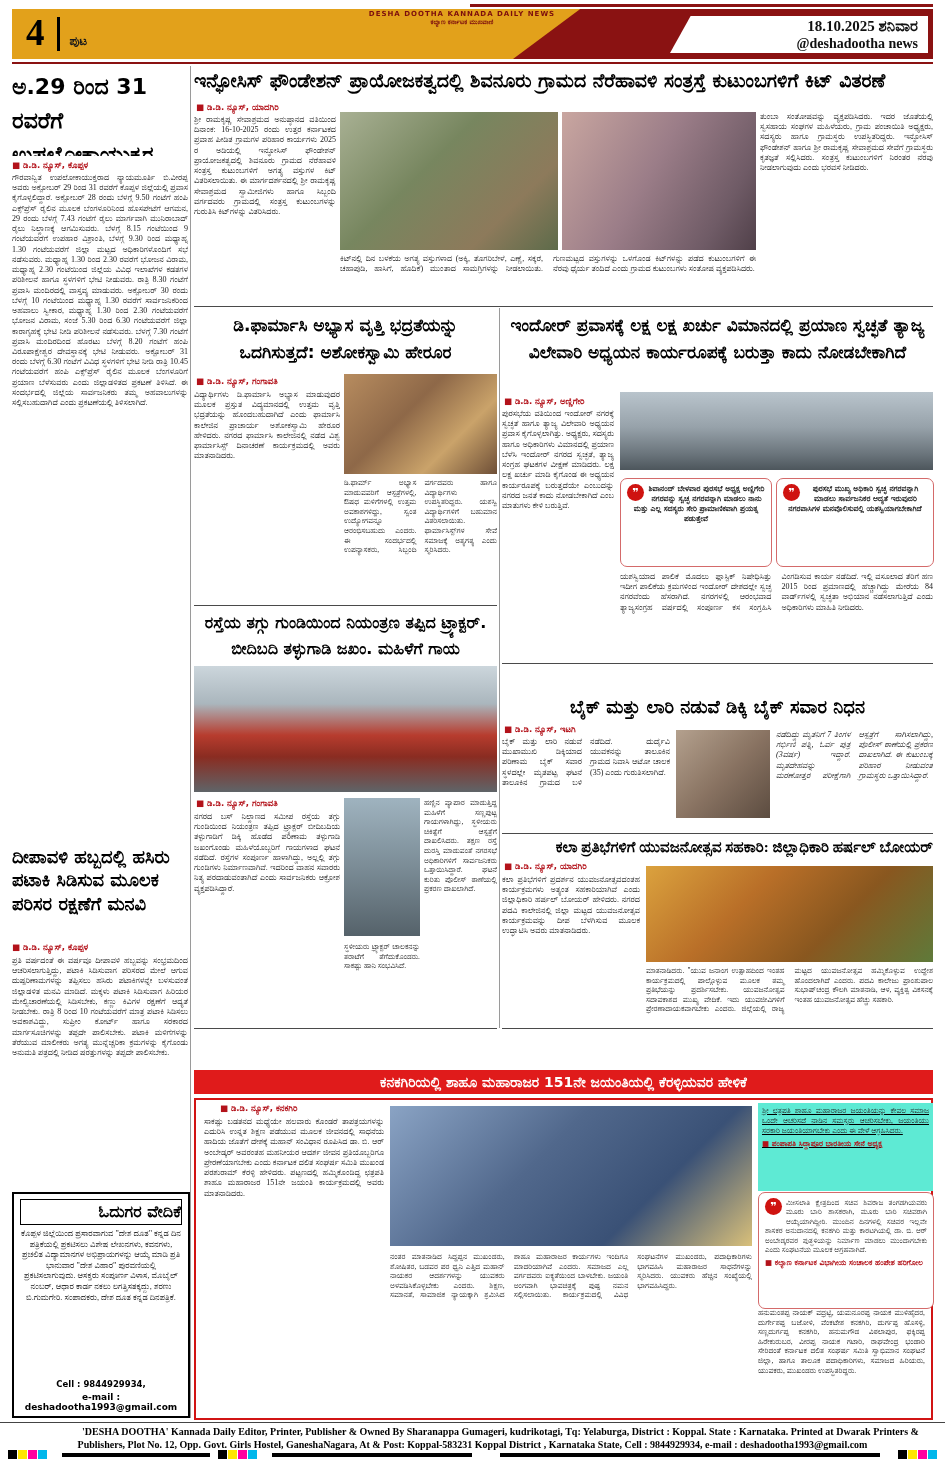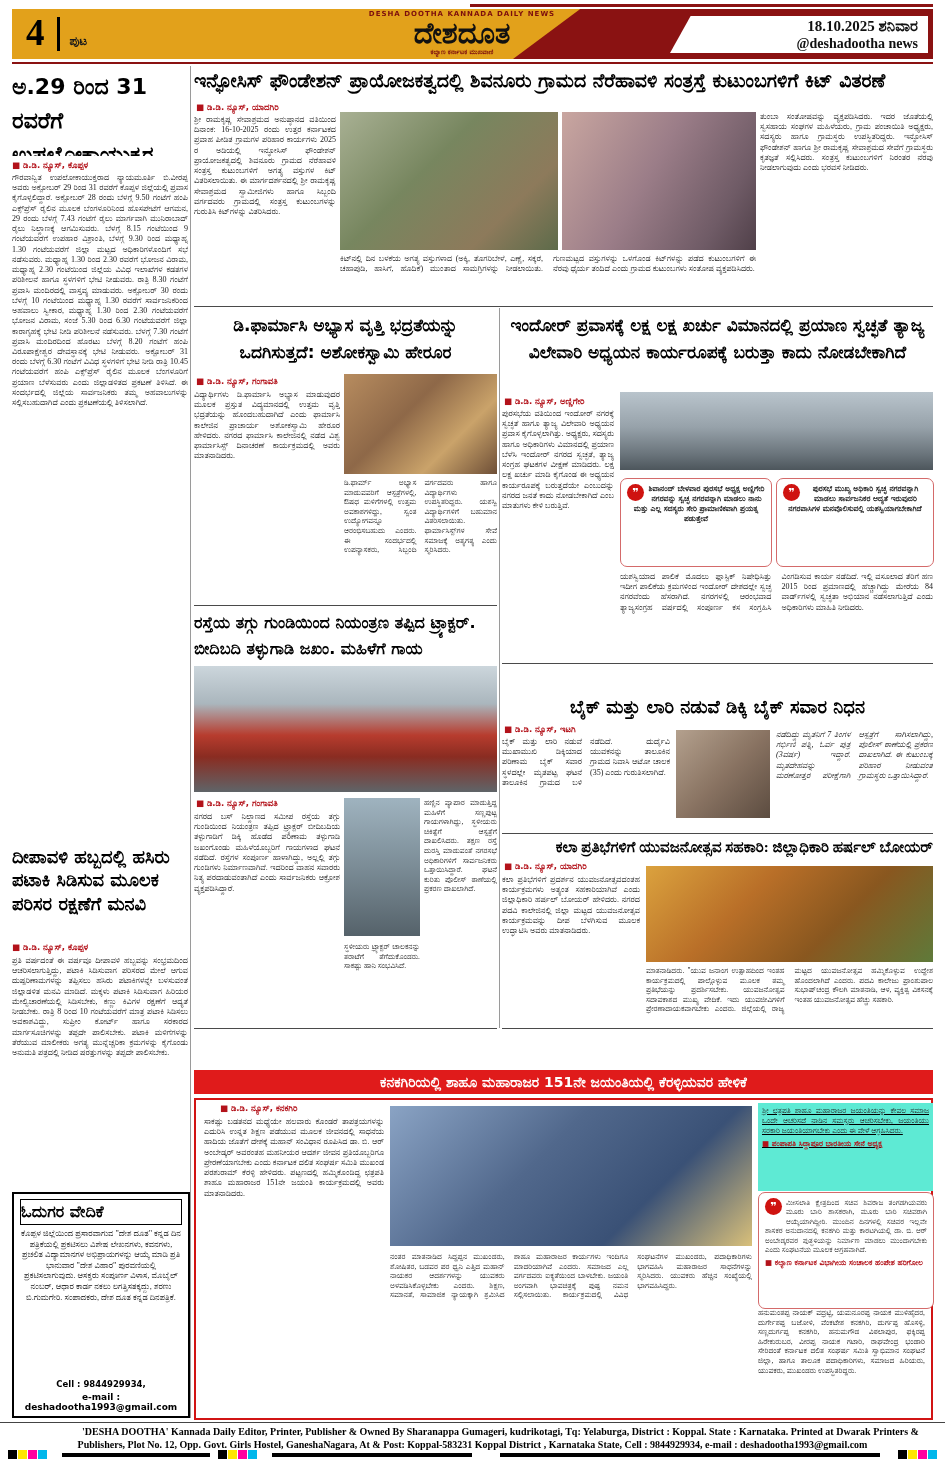--- a/index.html
+++ b/index.html
@@ -27,42 +27,41 @@
   <div class="abs" style="left:470px;top:4px;width:463px;height:3px;background:#8a1212;"></div>
   <div class="abs" style="left:12px;top:9px;width:921px;height:50px;background:#e2a11b;">
     <div class="abs" style="left:0;top:0;width:420px;height:50px;right:0;margin-left:501px;background:#8a1212;clip-path:polygon(16% 0,100% 0,100% 100%,0 100%);"></div>
     <div class="abs" style="left:14px;top:2px;">
       <span style="font:bold 37px 'Liberation Serif',serif;color:#000;">4</span>
       <span style="display:inline-block;width:3px;height:34px;background:#000;vertical-align:-6px;margin:0 6px 0 8px;"></span>
       <span style="font:bold 12px 'DejaVu Sans',sans-serif;color:#1a1a1a;">ಪುಟ</span>
     </div>
     <div class="abs" style="left:300px;top:1px;width:300px;text-align:center;">
       <div style="font:bold 7px 'DejaVu Sans',sans-serif;color:#7c0e0e;letter-spacing:1px;">DESHA DOOTHA KANNADA DAILY NEWS</div>
-      <div style="font:bold 29px/30px 'DejaVu Sans',sans-serif;color:#111;">ದೇಶದೂತ</div>
       <div style="font:bold 6.5px 'DejaVu Sans',sans-serif;color:#7c0e0e;">ಕಲ್ಯಾಣ ಕರ್ನಾಟಕ ಮುಖವಾಣಿ</div>
     </div>
     <div class="abs" style="right:5px;top:7px;width:258px;height:37px;background:#fff;clip-path:polygon(8% 0,100% 0,100% 100%,0 100%);text-align:right;padding-right:0;">
       <div style="font:bold 15px/19px 'Liberation Serif',serif;color:#111;padding:1px 10px 0 0;">18.10.2025 ಶನಿವಾರ</div>
       <div style="font:bold 14px/16px 'Liberation Serif',serif;color:#111;padding-right:10px;">@deshadootha news</div>
     </div>
   </div>
   <div class="abs" style="left:12px;top:62px;width:921px;height:2px;background:#8a1212;"></div>
 
   <div class="abs vrule" style="left:190px;top:66px;height:1352px;"></div>
 
   <div class="abs hl" style="left:12px;top:70px;width:176px;height:86px;font-size:22px;line-height:1.55;">ಅ.29 ರಿಂದ 31 ರವರೆಗೆ ಉಪಲೋಕಾಯುಕ್ತರ ಕೊಪ್ಪಳ ಜಿಲ್ಲಾ ಪ್ರವಾಸ</div>
   <div class="abs byline" style="left:12px;top:160px;">■ ಡಿ.ಡಿ. ನ್ಯೂಸ್, ಕೊಪ್ಪಳ</div>
   <div class="abs body-txt" style="left:12px;top:173px;width:176px;height:662px;">ಗೌರವಾನ್ವಿತ ಉಪಲೋಕಾಯುಕ್ತರಾದ ನ್ಯಾಯಮೂರ್ತಿ ಬಿ.ವೀರಪ್ಪ ಅವರು ಅಕ್ಟೋಬರ್ 29 ರಿಂದ 31 ರವರೆಗೆ ಕೊಪ್ಪಳ ಜಿಲ್ಲೆಯಲ್ಲಿ ಪ್ರವಾಸ ಕೈಗೊಳ್ಳಲಿದ್ದಾರೆ. ಅಕ್ಟೋಬರ್ 28 ರಂದು ಬೆಳಗ್ಗೆ 9.50 ಗಂಟೆಗೆ ಹಂಪಿ ಎಕ್ಸ್‌ಪ್ರೆಸ್ ರೈಲಿನ ಮೂಲಕ ಬೆಂಗಳೂರಿನಿಂದ ಹೊಸಪೇಟೆಗೆ ಆಗಮನ, 29 ರಂದು ಬೆಳಗ್ಗೆ 7.43 ಗಂಟೆಗೆ ರೈಲು ಮಾರ್ಗವಾಗಿ ಮುನಿರಾಬಾದ್ ರೈಲು ನಿಲ್ದಾಣಕ್ಕೆ ಆಗಮಿಸುವರು. ಬೆಳಗ್ಗೆ 8.15 ಗಂಟೆಯಿಂದ 9 ಗಂಟೆಯವರೆಗೆ ಉಪಹಾರ ವಿಶ್ರಾಂತಿ, ಬೆಳಗ್ಗೆ 9.30 ರಿಂದ ಮಧ್ಯಾಹ್ನ 1.30 ಗಂಟೆಯವರೆಗೆ ಜಿಲ್ಲಾ ಮಟ್ಟದ ಅಧಿಕಾರಿಗಳೊಂದಿಗೆ ಸಭೆ ನಡೆಸುವರು. ಮಧ್ಯಾಹ್ನ 1.30 ರಿಂದ 2.30 ರವರೆಗೆ ಭೋಜನ ವಿರಾಮ, ಮಧ್ಯಾಹ್ನ 2.30 ಗಂಟೆಯಿಂದ ಜಿಲ್ಲೆಯ ವಿವಿಧ ಇಲಾಖೆಗಳ ಕಡತಗಳ ಪರಿಶೀಲನೆ ಹಾಗೂ ಸ್ಥಳಗಳಿಗೆ ಭೇಟಿ ನೀಡುವರು. ರಾತ್ರಿ 8.30 ಗಂಟೆಗೆ ಪ್ರವಾಸಿ ಮಂದಿರದಲ್ಲಿ ವಾಸ್ತವ್ಯ ಮಾಡುವರು. ಅಕ್ಟೋಬರ್ 30 ರಂದು ಬೆಳಗ್ಗೆ 10 ಗಂಟೆಯಿಂದ ಮಧ್ಯಾಹ್ನ 1.30 ರವರೆಗೆ ಸಾರ್ವಜನಿಕರಿಂದ ಅಹವಾಲು ಸ್ವೀಕಾರ, ಮಧ್ಯಾಹ್ನ 1.30 ರಿಂದ 2.30 ಗಂಟೆಯವರೆಗೆ ಭೋಜನ ವಿರಾಮ, ಸಂಜೆ 5.30 ರಿಂದ 6.30 ಗಂಟೆಯವರೆಗೆ ಜಿಲ್ಲಾ ಕಾರಾಗೃಹಕ್ಕೆ ಭೇಟಿ ನೀಡಿ ಪರಿಶೀಲನೆ ನಡೆಸುವರು. ಬೆಳಗ್ಗೆ 7.30 ಗಂಟೆಗೆ ಪ್ರವಾಸಿ ಮಂದಿರದಿಂದ ಹೊರಟು ಬೆಳಗ್ಗೆ 8.20 ಗಂಟೆಗೆ ಹಂಪಿ ವಿರೂಪಾಕ್ಷೇಶ್ವರ ದೇವಸ್ಥಾನಕ್ಕೆ ಭೇಟಿ ನೀಡುವರು. ಅಕ್ಟೋಬರ್ 31 ರಂದು ಬೆಳಗ್ಗೆ 6.30 ಗಂಟೆಗೆ ವಿವಿಧ ಸ್ಥಳಗಳಿಗೆ ಭೇಟಿ ನೀಡಿ ರಾತ್ರಿ 10.45 ಗಂಟೆಯವರೆಗೆ ಹಂಪಿ ಎಕ್ಸ್‌ಪ್ರೆಸ್ ರೈಲಿನ ಮೂಲಕ ಬೆಂಗಳೂರಿಗೆ ಪ್ರಯಾಣ ಬೆಳೆಸುವರು ಎಂದು ಜಿಲ್ಲಾಡಳಿತದ ಪ್ರಕಟಣೆ ತಿಳಿಸಿದೆ. ಈ ಸಂದರ್ಭದಲ್ಲಿ ಜಿಲ್ಲೆಯ ಸಾರ್ವಜನಿಕರು ತಮ್ಮ ಅಹವಾಲುಗಳನ್ನು ಸಲ್ಲಿಸಬಹುದಾಗಿದೆ ಎಂದು ಪ್ರಕಟಣೆಯಲ್ಲಿ ತಿಳಿಸಲಾಗಿದೆ.</div>
 
   <div class="abs hl" style="left:12px;top:845px;width:176px;height:94px;font-size:18px;line-height:1.3;">ದೀಪಾವಳಿ ಹಬ್ಬದಲ್ಲಿ ಹಸಿರು ಪಟಾಕಿ ಸಿಡಿಸುವ ಮೂಲಕ ಪರಿಸರ ರಕ್ಷಣೆಗೆ ಮನವಿ</div>
   <div class="abs byline" style="left:12px;top:942px;">■ ಡಿ.ಡಿ. ನ್ಯೂಸ್, ಕೊಪ್ಪಳ</div>
   <div class="abs body-txt" style="left:12px;top:956px;width:176px;height:228px;">ಪ್ರತಿ ವರ್ಷದಂತೆ ಈ ವರ್ಷವೂ ದೀಪಾವಳಿ ಹಬ್ಬವನ್ನು ಸಂಭ್ರಮದಿಂದ ಆಚರಿಸಲಾಗುತ್ತಿದ್ದು, ಪಟಾಕಿ ಸಿಡಿಸುವಾಗ ಪರಿಸರದ ಮೇಲೆ ಆಗುವ ದುಷ್ಪರಿಣಾಮಗಳನ್ನು ತಪ್ಪಿಸಲು ಹಸಿರು ಪಟಾಕಿಗಳನ್ನೇ ಬಳಸುವಂತೆ ಜಿಲ್ಲಾಡಳಿತ ಮನವಿ ಮಾಡಿದೆ. ಮಕ್ಕಳು ಪಟಾಕಿ ಸಿಡಿಸುವಾಗ ಹಿರಿಯರ ಮೇಲ್ವಿಚಾರಣೆಯಲ್ಲಿ ಸಿಡಿಸಬೇಕು, ಕಣ್ಣು ಕಿವಿಗಳ ರಕ್ಷಣೆಗೆ ಆದ್ಯತೆ ನೀಡಬೇಕು. ರಾತ್ರಿ 8 ರಿಂದ 10 ಗಂಟೆಯವರೆಗೆ ಮಾತ್ರ ಪಟಾಕಿ ಸಿಡಿಸಲು ಅವಕಾಶವಿದ್ದು, ಸುಪ್ರೀಂ ಕೋರ್ಟ್ ಹಾಗೂ ಸರಕಾರದ ಮಾರ್ಗಸೂಚಿಗಳನ್ನು ತಪ್ಪದೇ ಪಾಲಿಸಬೇಕು. ಪಟಾಕಿ ಮಳಿಗೆಗಳನ್ನು ತೆರೆಯುವ ಮಾಲೀಕರು ಅಗತ್ಯ ಮುನ್ನೆಚ್ಚರಿಕಾ ಕ್ರಮಗಳನ್ನು ಕೈಗೊಂಡು ಅನುಮತಿ ಪತ್ರದಲ್ಲಿ ನೀಡಿದ ಷರತ್ತುಗಳನ್ನು ತಪ್ಪದೇ ಪಾಲಿಸಬೇಕು.</div>
 
   <div class="abs" style="left:12px;top:1192px;width:174px;height:222px;border:2px solid #000;background:#fff;">
-    <div style="margin:5px 6px 4px 6px;border:1.5px solid #000;text-align:left;font:bold 16px/24px 'DejaVu Sans',sans-serif;color:#000;">ಓದುಗರ ವೇದಿಕೆ</div>
+    <div style="margin:5px 6px 4px 6px;border:1.5px solid #000;text-align:right;font:bold 16px/24px 'DejaVu Sans',sans-serif;color:#000;padding-left:21px;">ಓದುಗರ ವೇದಿಕೆ</div>
     <div class="body-txt" style="margin:2px 7px;height:148px;font-size:8.3px;text-align:center;">ಕೊಪ್ಪಳ ಜಿಲ್ಲೆಯಿಂದ ಪ್ರಸಾರವಾಗುವ "ದೇಶ ದೂತ" ಕನ್ನಡ ದಿನ ಪತ್ರಿಕೆಯಲ್ಲಿ ಪ್ರಕಟಿಸಲು ವಿಶೇಷ ಲೇಖನಗಳು, ಕವನಗಳು, ಪ್ರಚಲಿತ ವಿದ್ಯಾಮಾನಗಳ ಅಭಿಪ್ರಾಯಗಳನ್ನು ಆಯ್ಕೆ ಮಾಡಿ ಪ್ರತಿ ಭಾನುವಾರ "ದೇಶ ವಿಹಾರ" ಪುರವಣಿಯಲ್ಲಿ ಪ್ರಕಟಿಸಲಾಗುವುದು. ಆಸಕ್ತರು ಸಂಪೂರ್ಣ ವಿಳಾಸ, ಮೊಬೈಲ್ ನಂಬರ್, ಆಧಾರ ಕಾರ್ಡ ನಕಲು ಲಗತ್ತಿಸತಕ್ಕದ್ದು, ಶರಣು ಬಿ.ಗುಮಗೇರಿ. ಸಂಪಾದಕರು, ದೇಶ ದೂತ ಕನ್ನಡ ದಿನಪತ್ರಿಕೆ.</div>
     <div style="text-align:center;font:bold 8.5px 'DejaVu Sans',sans-serif;color:#000;">Cell :  9844929934,</div>
     <div style="text-align:center;font:bold 9px 'DejaVu Sans',sans-serif;color:#000;margin-top:3px;">e-mail : deshadootha1993@gmail.com</div>
   </div>
 
   <div class="abs hl" style="left:194px;top:68px;width:740px;height:30px;font-size:19px;line-height:1.3;text-align:left;">ಇನ್ಫೋಸಿಸ್ ಫೌಂಡೇಶನ್ ಪ್ರಾಯೋಜಕತ್ವದಲ್ಲಿ ಶಿವನೂರು ಗ್ರಾಮದ ನೆರೆಹಾವಳಿ ಸಂತ್ರಸ್ತೆ ಕುಟುಂಬಗಳಿಗೆ ಕಿಟ್ ವಿತರಣೆ</div>
   <div class="abs byline" style="left:196px;top:102px;">■ ಡಿ.ಡಿ. ನ್ಯೂಸ್, ಯಾದಗಿರಿ</div>
   <div class="abs body-txt" style="left:194px;top:115px;width:142px;height:188px;">ಶ್ರೀ ರಾಮಕೃಷ್ಣ ಸೇವಾಶ್ರಮದ ಅನುಷ್ಠಾನದ ವತಿಯಿಂದ ದಿನಾಂಕ: 16-10-2025 ರಂದು ಉತ್ತರ ಕರ್ನಾಟಕದ ಪ್ರವಾಹ ಪೀಡಿತ ಗ್ರಾಮಗಳ ಪರಿಹಾರ ಕಾರ್ಯಗಳು 2025 ರ ಅಡಿಯಲ್ಲಿ ಇನ್ಫೋಸಿಸ್ ಫೌಂಡೇಶನ್ ಪ್ರಾಯೋಜಕತ್ವದಲ್ಲಿ ಶಿವನೂರು ಗ್ರಾಮದ ನೆರೆಹಾವಳಿ ಸಂತ್ರಸ್ತ ಕುಟುಂಬಗಳಿಗೆ ಅಗತ್ಯ ವಸ್ತುಗಳ ಕಿಟ್ ವಿತರಿಸಲಾಯಿತು. ಈ ಮಾರ್ಗದರ್ಶನದಲ್ಲಿ ಶ್ರೀ ರಾಮಕೃಷ್ಣ ಸೇವಾಶ್ರಮದ ಸ್ವಾಮೀಜಿಗಳು ಹಾಗೂ ಸಿಬ್ಬಂದಿ ವರ್ಗದವರು ಗ್ರಾಮದಲ್ಲಿ ಸಂತ್ರಸ್ತ ಕುಟುಂಬಗಳನ್ನು ಗುರುತಿಸಿ ಕಿಟ್‌ಗಳನ್ನು ವಿತರಿಸಿದರು.</div>
   <div class="abs photo" style="left:340px;top:112px;width:218px;height:138px;background:linear-gradient(135deg,#a8b093 0%,#77865f 40%,#8d7a5b 75%,#5d6b4a 100%);"></div>
   <div class="abs photo" style="left:562px;top:112px;width:194px;height:138px;background:linear-gradient(120deg,#c9a6a0 0%,#9b7d88 45%,#6f5b66 80%,#504049 100%);"></div>
@@ -86,21 +85,21 @@
     <span class="qicon">❞</span>
     <div class="qtext">ಶಿವಾನಂದ್ ಬೇಳವಾರ ಪುರಸಭೆ ಅಧ್ಯಕ್ಷ ಅಣ್ಣಿಗೇರಿ ನಗರವನ್ನು ಸ್ವಚ್ಛ ನಗರವನ್ನಾಗಿ ಮಾಡಲು ನಾನು ಮತ್ತು ಎಲ್ಲ ಸದಸ್ಯರು ಸೇರಿ ಪ್ರಾಮಾಣಿಕವಾಗಿ ಪ್ರಯತ್ನ ಪಡುತ್ತೇವೆ</div>
   </div>
   <div class="abs qbox" style="left:776px;top:478px;width:144px;height:78px;">
     <span class="qicon">❞</span>
     <div class="qtext">ಪುರಸಭೆ ಮುಖ್ಯ ಅಧಿಕಾರಿ ಸ್ವಚ್ಛ ನಗರವನ್ನಾಗಿ ಮಾಡಲು ಸಾರ್ವಜನಿಕರ ಆದ್ಯತೆ ಇರುವುದರಿ ನಗರವಾಸಿಗಳ ಮನವೊಲಿಸುವಲ್ಲಿ ಯಶಸ್ವಿಯಾಗಬೇಕಾಗಿದೆ</div>
   </div>
   <div class="abs body-txt" style="left:620px;top:572px;width:313px;height:86px;column-count:2;column-gap:10px;">ಯಶಸ್ವಿಯಾದ ಪಾಲಿಕೆ ಮೊದಲು ಪ್ಲಾಸ್ಟಿಕ್ ನಿಷೇಧಿಸಿತ್ತು ಇದೀಗ ಪಾಲಿಕೆಯ ಕ್ರಮಗಳಿಂದ ಇಂದೋರ್ ದೇಶದಲ್ಲೇ ಸ್ವಚ್ಛ ನಗರವೆಂದು ಹೆಸರಾಗಿದೆ. ನಗರಗಳಲ್ಲಿ ಆರಂಭವಾದ ತ್ಯಾಜ್ಯಸಂಗ್ರಹ ವರ್ಷದಲ್ಲಿ ಸಂಪೂರ್ಣ ಕಸ ಸಂಗ್ರಹಿಸಿ ವಿಂಗಡಿಸುವ ಕಾರ್ಯ ನಡೆದಿದೆ. ಇಲ್ಲಿ ವಸೂಲಾದ ತೆರಿಗೆ ಹಣ 2015 ರಿಂದ ಪ್ರಮಾಣದಲ್ಲಿ ಹೆಚ್ಚಾಗಿದ್ದು ಮೇರೆಯ 84 ವಾರ್ಡ್‌ಗಳಲ್ಲಿ ಸ್ವಚ್ಛತಾ ಅಭಿಯಾನ ನಡೆಸಲಾಗುತ್ತಿದೆ ಎಂದು ಅಧಿಕಾರಿಗಳು ಮಾಹಿತಿ ನೀಡಿದರು.</div>
   <div class="abs hrule" style="left:502px;top:663px;width:431px;"></div>
 
-  <div class="abs hl" style="left:194px;top:610px;width:303px;height:52px;font-size:16px;line-height:1.6;">ರಸ್ತೆಯ ತಗ್ಗು ಗುಂಡಿಯಿಂದ ನಿಯಂತ್ರಣ ತಪ್ಪಿದ ಟ್ರ್ಯಾಕ್ಟರ್. ಬೀದಿಬದಿ ತಳ್ಳುಗಾಡಿ ಜಖಂ. ಮಹಿಳೆಗೆ ಗಾಯ</div>
+  <div class="abs hl" style="left:194px;top:610px;width:303px;height:52px;font-size:16px;line-height:1.6;text-align:center;">ರಸ್ತೆಯ ತಗ್ಗು ಗುಂಡಿಯಿಂದ ನಿಯಂತ್ರಣ ತಪ್ಪಿದ ಟ್ರ್ಯಾಕ್ಟರ್. ಬೀದಿಬದಿ ತಳ್ಳುಗಾಡಿ ಜಖಂ. ಮಹಿಳೆಗೆ ಗಾಯ</div>
   <div class="abs photo" style="left:194px;top:666px;width:303px;height:126px;background:linear-gradient(180deg,#ccd6dc 0%,#aab6bd 30%,#b73c2e 55%,#8a2c21 72%,#5f6468 100%);"></div>
   <div class="abs byline" style="left:196px;top:798px;">■ ಡಿ.ಡಿ. ನ್ಯೂಸ್, ಗಂಗಾವತಿ</div>
   <div class="abs body-txt" style="left:194px;top:812px;width:146px;height:214px;">ನಗರದ ಬಸ್ ನಿಲ್ದಾಣದ ಸಮೀಪ ರಸ್ತೆಯ ತಗ್ಗು ಗುಂಡಿಯಿಂದ ನಿಯಂತ್ರಣ ತಪ್ಪಿದ ಟ್ರ್ಯಾಕ್ಟರ್ ಬೀದಿಬದಿಯ ತಳ್ಳುಗಾಡಿಗೆ ಡಿಕ್ಕಿ ಹೊಡೆದ ಪರಿಣಾಮ ತಳ್ಳುಗಾಡಿ ಜಖಂಗೊಂಡು ಮಹಿಳೆಯೊಬ್ಬರಿಗೆ ಗಾಯಗಳಾದ ಘಟನೆ ನಡೆದಿದೆ. ರಸ್ತೆಗಳ ಸಂಪೂರ್ಣ ಹಾಳಾಗಿದ್ದು, ಅಲ್ಲಲ್ಲಿ ತಗ್ಗು ಗುಂಡಿಗಳು ನಿರ್ಮಾಣವಾಗಿವೆ. ಇದರಿಂದ ವಾಹನ ಸವಾರರು ನಿತ್ಯ ಪರದಾಡುವಂತಾಗಿದೆ ಎಂದು ಸಾರ್ವಜನಿಕರು ಆಕ್ರೋಶ ವ್ಯಕ್ತಪಡಿಸಿದ್ದಾರೆ.</div>
   <div class="abs photo" style="left:344px;top:798px;width:76px;height:138px;background:linear-gradient(180deg,#9fb3bf 0%,#7b8c96 50%,#55626a 100%);"></div>
   <div class="abs body-txt" style="left:424px;top:798px;width:73px;height:228px;font-size:7.5px;">ಹಣ್ಣಿನ ವ್ಯಾಪಾರ ಮಾಡುತ್ತಿದ್ದ ಮಹಿಳೆಗೆ ಸಣ್ಣಪುಟ್ಟ ಗಾಯಗಳಾಗಿದ್ದು, ಸ್ಥಳೀಯರು ಚಿಕಿತ್ಸೆಗೆ ಆಸ್ಪತ್ರೆಗೆ ದಾಖಲಿಸಿದರು. ತಕ್ಷಣ ರಸ್ತೆ ದುರಸ್ತಿ ಮಾಡುವಂತೆ ನಗರಸಭೆ ಅಧಿಕಾರಿಗಳಿಗೆ ಸಾರ್ವಜನಿಕರು ಒತ್ತಾಯಿಸಿದ್ದಾರೆ. ಘಟನೆ ಕುರಿತು ಪೊಲೀಸ್ ಠಾಣೆಯಲ್ಲಿ ಪ್ರಕರಣ ದಾಖಲಾಗಿದೆ.</div>
   <div class="abs body-txt" style="left:344px;top:942px;width:76px;height:84px;font-size:7.5px;">ಸ್ಥಳೀಯರು ಟ್ರ್ಯಾಕ್ಟರ್ ಚಾಲಕನನ್ನು ತರಾಟೆಗೆ ತೆಗೆದುಕೊಂಡರು. ಸಾಕಷ್ಟು ಹಾನಿ ಸಂಭವಿಸಿದೆ.</div>
   <div class="abs hrule" style="left:194px;top:1028px;width:303px;"></div>
 
   <div class="abs hl" style="left:502px;top:695px;width:431px;height:26px;font-size:18px;line-height:1.3;text-align:center;">ಬೈಕ್ ಮತ್ತು ಲಾರಿ ನಡುವೆ ಡಿಕ್ಕಿ ಬೈಕ್ ಸವಾರ ನಿಧನ</div>
   <div class="abs byline" style="left:504px;top:724px;">■ ಡಿ.ಡಿ. ನ್ಯೂಸ್, ಇಟಗಿ</div>

